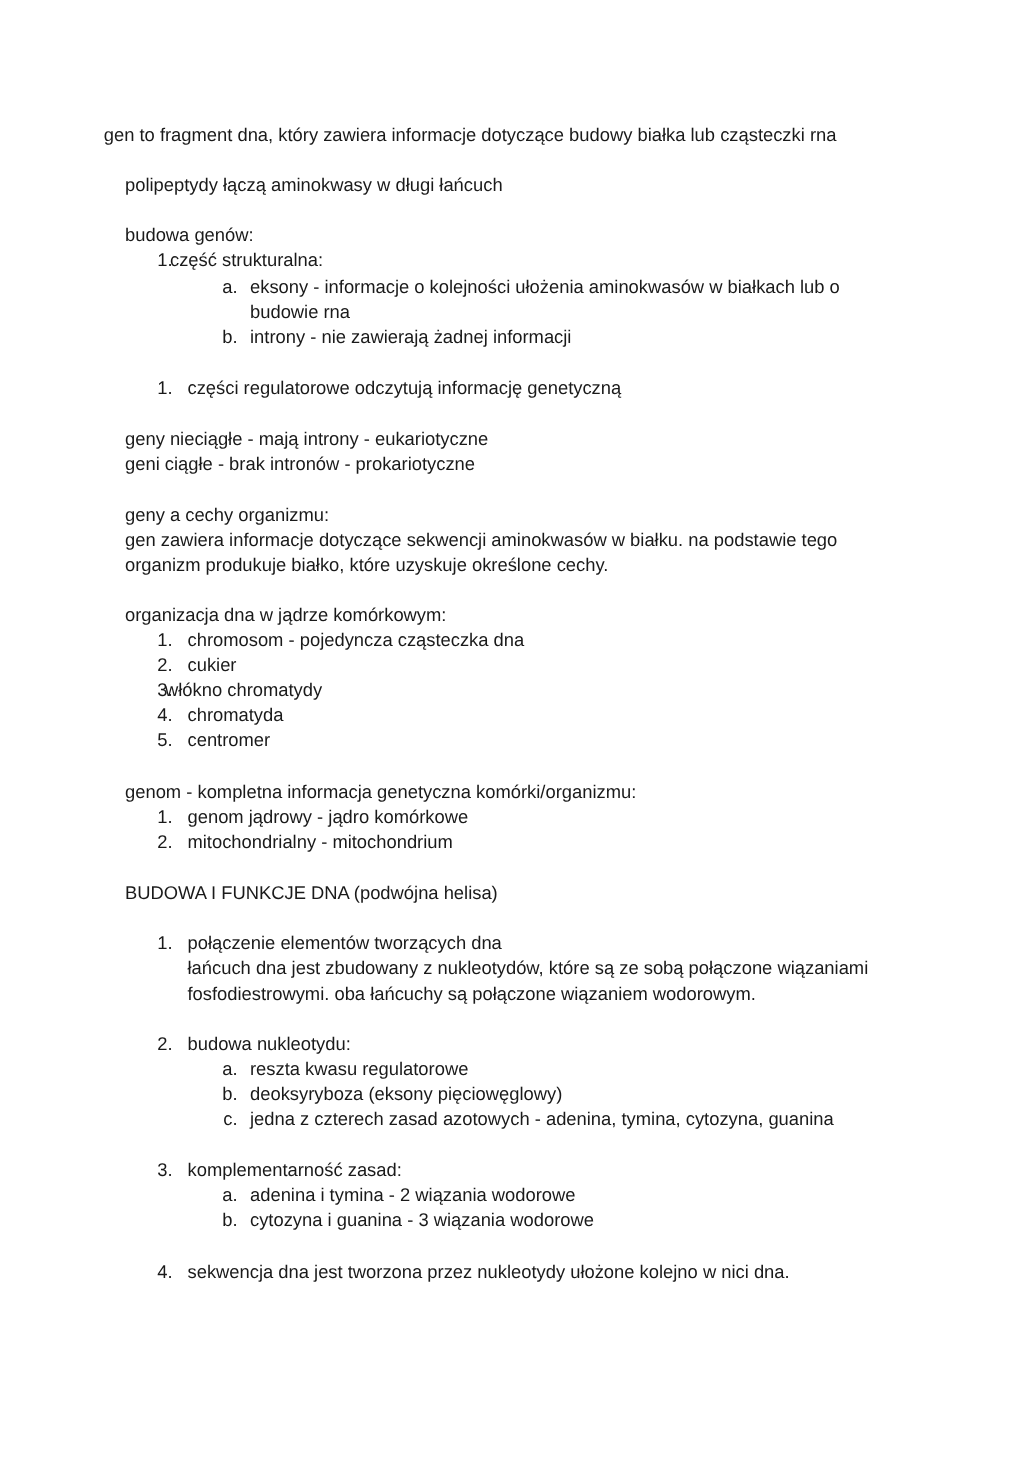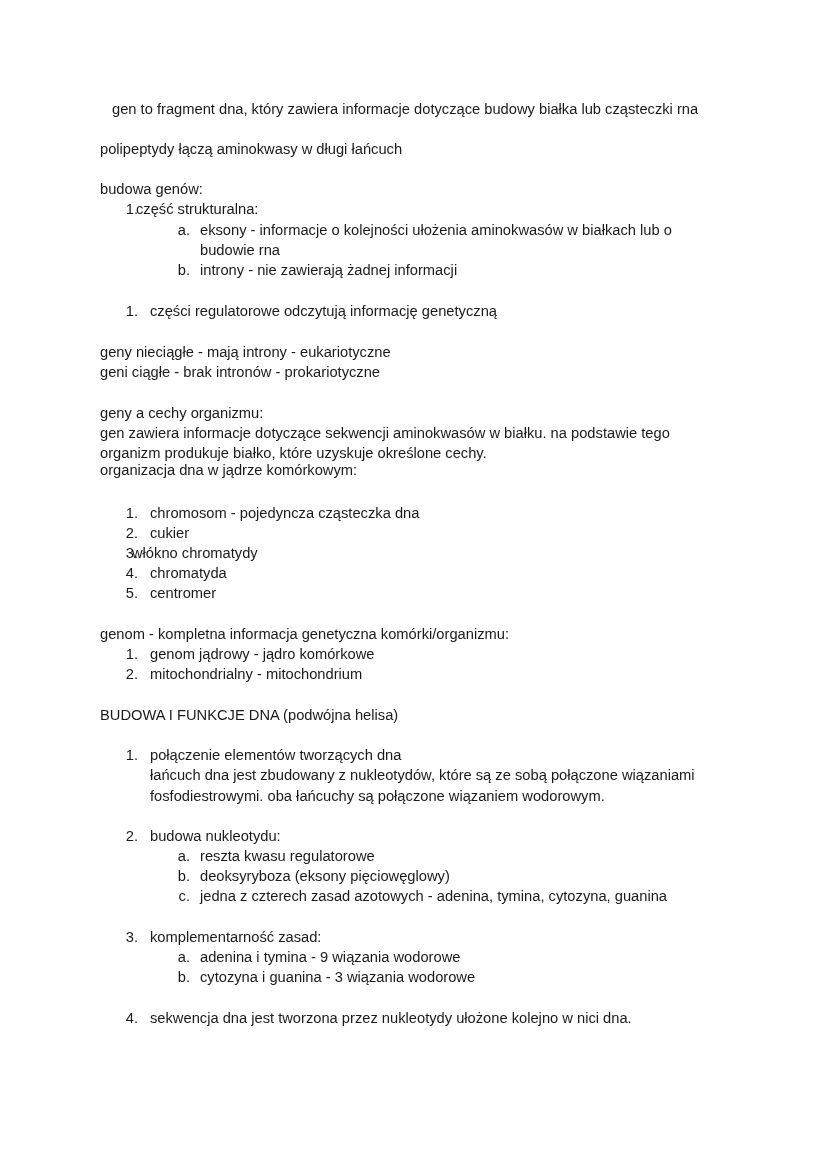--- a/index.html
+++ b/index.html
@@ -9,21 +9,21 @@
   }
   .page { position: absolute; left: 0; top: 0; width: 828px; height: 1169px; }
   .ln { position: absolute; white-space: nowrap; line-height: 20px; }
   .num { position: absolute; white-space: nowrap; line-height: 20px; text-align: right; width: 20px; }
 </style>
 </head>
 <body>
 
 <div class="page">
 
-  <div class="ln" style="left:112px;top:99px">gen to fragment dna, który zawiera informacje dotyczące budowy białka lub cząsteczki rna</div>
+  <div class="ln" style="left:83px;top:99px">gen to fragment dna, który zawiera informacje dotyczące budowy białka lub cząsteczki rna</div>
 
   <div class="ln" style="left:100px;top:139px">polipeptydy łączą aminokwasy w długi łańcuch</div>
 
   <div class="ln" style="left:100px;top:179px">budowa genów:</div>
   <div class="num" style="left:118px;top:199px">1.</div>
   <div class="ln" style="left:136px;top:199px">część strukturalna:</div>
   <div class="num" style="left:170px;top:220px">a.</div>
   <div class="ln" style="left:200px;top:220px">eksony - informacje o kolejności ułożenia aminokwasów w białkach lub o</div>
   <div class="ln" style="left:200px;top:240px">budowie rna</div>
   <div class="num" style="left:170px;top:260px">b.</div>
@@ -32,21 +32,21 @@
   <div class="num" style="left:118px;top:301px">1.</div>
   <div class="ln" style="left:150px;top:301px">części regulatorowe odczytują informację genetyczną</div>
 
   <div class="ln" style="left:100px;top:342px">geny nieciągłe - mają introny - eukariotyczne</div>
   <div class="ln" style="left:100px;top:362px">geni ciągłe - brak intronów - prokariotyczne</div>
 
   <div class="ln" style="left:100px;top:403px">geny a cechy organizmu:</div>
   <div class="ln" style="left:100px;top:423px">gen zawiera informacje dotyczące sekwencji aminokwasów w białku. na podstawie tego</div>
   <div class="ln" style="left:100px;top:443px">organizm produkuje białko, które uzyskuje określone cechy.</div>
 
-  <div class="ln" style="left:100px;top:460px">organizacja dna w jądrze komórkowym:</div>
+  <div class="ln" style="left:100px;top:483px">organizacja dna w jądrze komórkowym:</div>
   <div class="num" style="left:118px;top:503px">1.</div>
   <div class="ln" style="left:150px;top:503px">chromosom - pojedyncza cząsteczka dna</div>
   <div class="num" style="left:118px;top:523px">2.</div>
   <div class="ln" style="left:150px;top:523px">cukier</div>
   <div class="num" style="left:118px;top:543px">3.</div>
   <div class="ln" style="left:132px;top:543px">włókno chromatydy</div>
   <div class="num" style="left:118px;top:563px">4.</div>
   <div class="ln" style="left:150px;top:563px">chromatyda</div>
   <div class="num" style="left:118px;top:583px">5.</div>
   <div class="ln" style="left:150px;top:583px">centromer</div>
@@ -69,20 +69,20 @@
   <div class="num" style="left:170px;top:846px">a.</div>
   <div class="ln" style="left:200px;top:846px">reszta kwasu regulatorowe</div>
   <div class="num" style="left:170px;top:866px">b.</div>
   <div class="ln" style="left:200px;top:866px">deoksyryboza (eksony pięciowęglowy)</div>
   <div class="num" style="left:170px;top:886px">c.</div>
   <div class="ln" style="left:200px;top:886px">jedna z czterech zasad azotowych - adenina, tymina, cytozyna, guanina</div>
 
   <div class="num" style="left:118px;top:927px">3.</div>
   <div class="ln" style="left:150px;top:927px">komplementarność zasad:</div>
   <div class="num" style="left:170px;top:947px">a.</div>
-  <div class="ln" style="left:200px;top:947px">adenina i tymina - 9 wiązania wodorowe</div>
+  <div class="ln" style="left:200px;top:947px">adenina i tymina - 2 wiązania wodorowe</div>
   <div class="num" style="left:170px;top:967px">b.</div>
   <div class="ln" style="left:200px;top:967px">cytozyna i guanina - 3 wiązania wodorowe</div>
 
   <div class="num" style="left:118px;top:1008px">4.</div>
   <div class="ln" style="left:150px;top:1008px">sekwencja dna jest tworzona przez nukleotydy ułożone kolejno w nici dna.</div>
 
 </div>
 
 </body></html>

